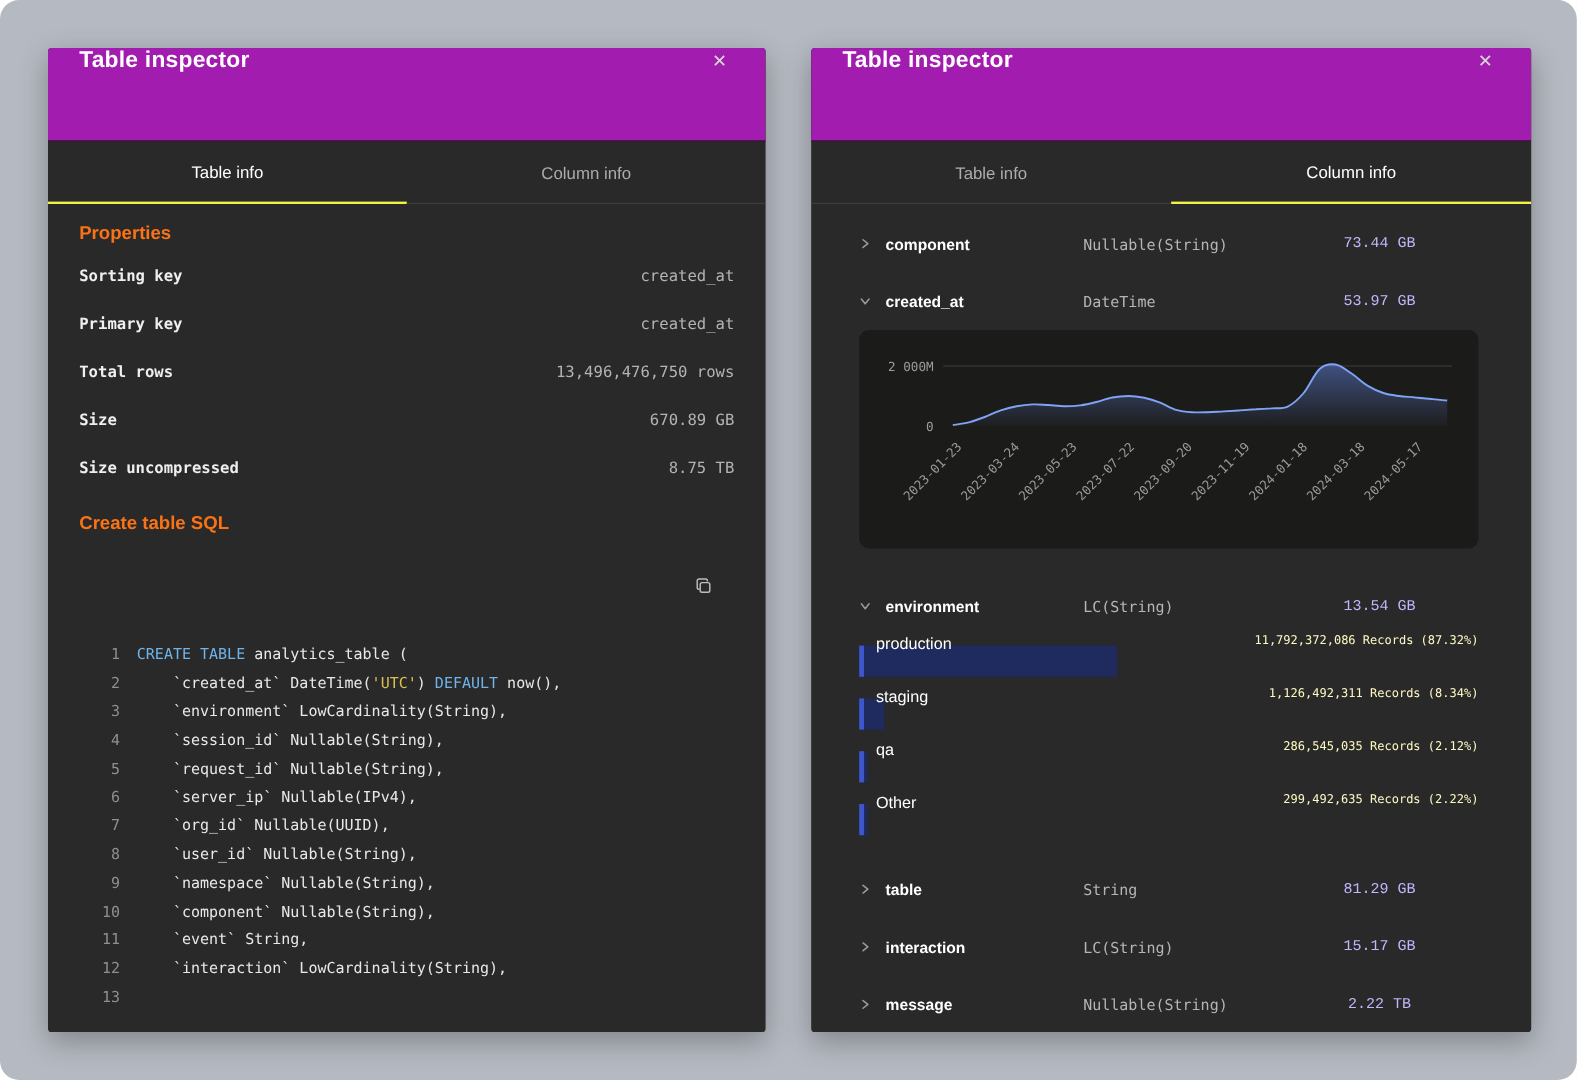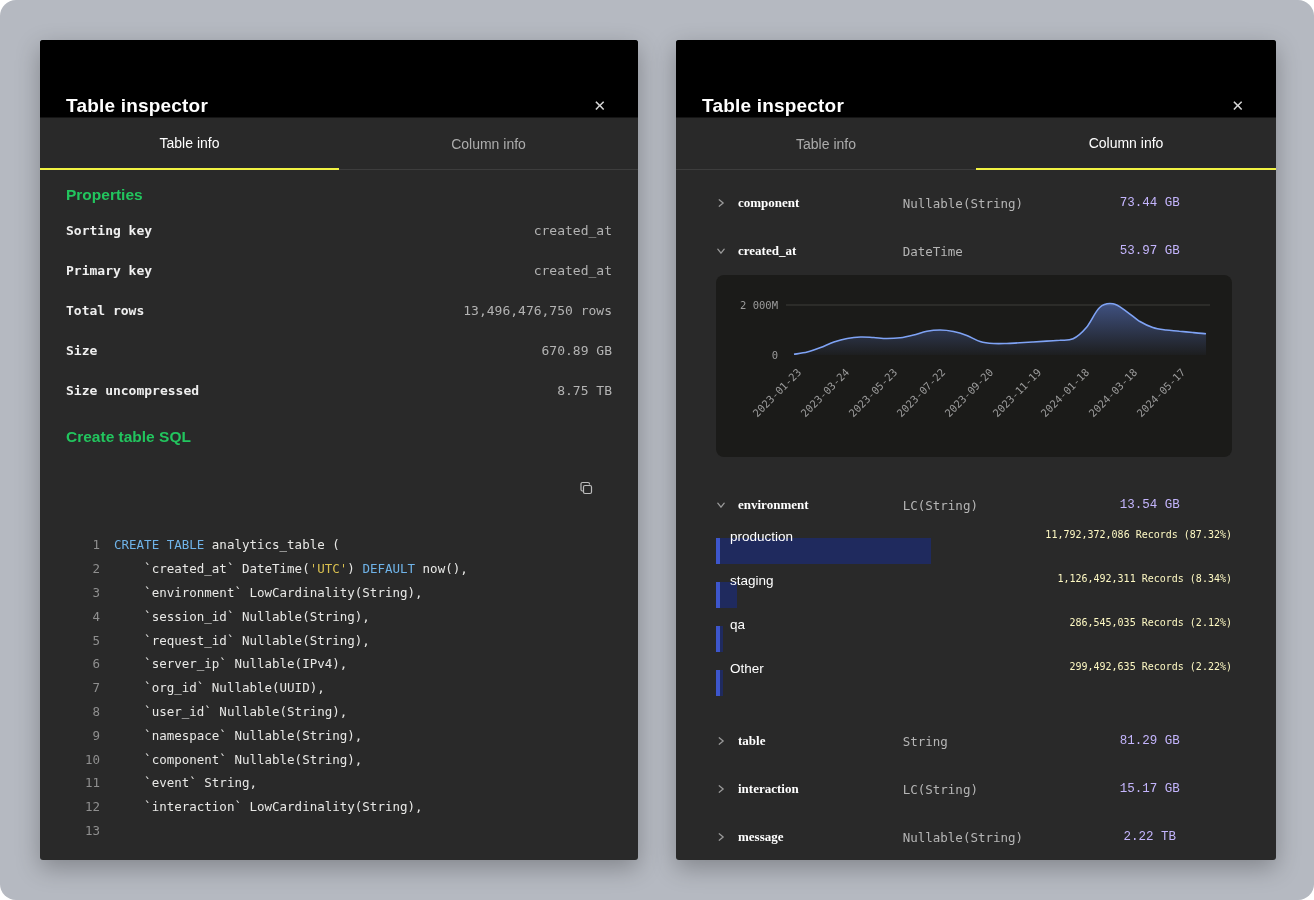--- a/index.html
+++ b/index.html
@@ -3,54 +3,54 @@
 <meta charset="utf-8">
 <style>
   html,body{margin:0;padding:0;width:1314px;height:900px;background:#ffffff;overflow:hidden;
     font-family:"Liberation Sans",sans-serif;}
   .frame{position:absolute;inset:0;background:#b5b9c1;border-radius:16px;}
   .panel{position:absolute;top:40px;height:820px;background:#292929;border-radius:3px;
     overflow:hidden;box-shadow:0 8px 24px rgba(0,0,0,.28);color:#e8e8e8;}
   .panel-left{left:40px;width:598px;}
   .panel-right{left:676px;width:600px;}
 
-  .panel-header{height:78px;background:#000000;display:flex;align-items:flex-end;
+  .panel-header{height:78px;background:#a21caf;display:flex;align-items:flex-start;
     justify-content:space-between;padding:0 26px;box-sizing:border-box;border-bottom:1px solid #151515;}
   .panel-header h1{margin:0;font-size:19px;font-weight:700;color:#ffffff;letter-spacing:.2px;}
   .close-btn{background:none;border:none;color:#d6d6d6;font-size:15px;cursor:pointer;
     padding:4px 6px;line-height:1;font-family:"Liberation Sans",sans-serif;}
 
   .tabs{display:flex;height:52px;}
   .tab{flex:1;display:flex;align-items:center;justify-content:center;font-size:14px;
     color:#acacac;border-bottom:1px solid #3d3d3d;cursor:pointer;}
   .tab.active{color:#ffffff;border-bottom:2px solid #f1f243;}
 
   .content{padding:0 26px;}
-  .section-heading{font-size:15.5px;font-weight:700;color:#22c55e;margin:16px 0 6px 0;}
+  .section-heading{font-size:15.5px;font-weight:700;color:#f97316;margin:16px 0 6px 0;}
   .prop-row{display:flex;align-items:center;justify-content:space-between;height:40px;
     font-family:"DejaVu Sans Mono",monospace;font-size:13px;}
   .prop-label{color:#efefef;font-weight:700;}
   .prop-value{color:#b3b3b3;}
 
   .sql-heading{margin-top:18px;}
   .code{position:relative;margin-top:16px;font-family:"DejaVu Sans Mono",monospace;
     font-size:12.5px;line-height:23.8px;white-space:pre;}
   .code-line{display:flex;}
   .line-number{display:inline-block;width:34px;text-align:right;color:#8f8f8f;
     margin-right:14px;flex:none;}
   .tok-kw{color:#6fb3e8;}
   .tok-str{color:#d9c04f;}
   .tok-pl{color:#e8e8e6;}
   .copy-btn{position:absolute;top:2px;right:16px;background:none;border:none;cursor:pointer;padding:2px;}
 
   #columns{margin-top:9px;}
   .col-row{display:flex;align-items:center;height:48px;padding:0 44px 0 40px;cursor:pointer;}
   .chev{width:22px;flex:none;display:flex;align-items:center;}
   .chev.open svg{transform:rotate(90deg);}
-  .col-name{flex:1;font-family:Liberation Serif, serif;font-size:13px;font-weight:700;color:#ffffff;}
+  .col-name{flex:1;font-family:Liberation Sans, sans-serif;font-size:13px;font-weight:700;color:#ffffff;}
   .col-type{flex:1;text-align:left;font-family:"DejaVu Sans Mono",monospace;font-size:12.5px;color:#b5b5b5;}
   .col-size{flex:1;text-align:center;font-family:Liberation Mono, monospace;font-size:12.5px;color:#c4b5fd;}
 
   .chart-wrap{margin:0 44px 24px 40px;height:182px;background:#1b1b19;border-radius:8px;}
   .axis-label{font-family:"DejaVu Sans Mono",monospace;font-size:10.5px;fill:#9b9b9b;}
 
   .bars-wrap{margin:0 44px 12px 40px;}
   .bar-row{position:relative;height:44px;display:flex;align-items:flex-start;}
   .bar{position:absolute;left:0;top:9px;height:26px;background:#1f2a5e;border-left:4px solid #3d56cc;box-sizing:border-box;}
   .bar-label{position:relative;z-index:1;margin-left:14px;font-size:13.5px;color:#ffffff;}

